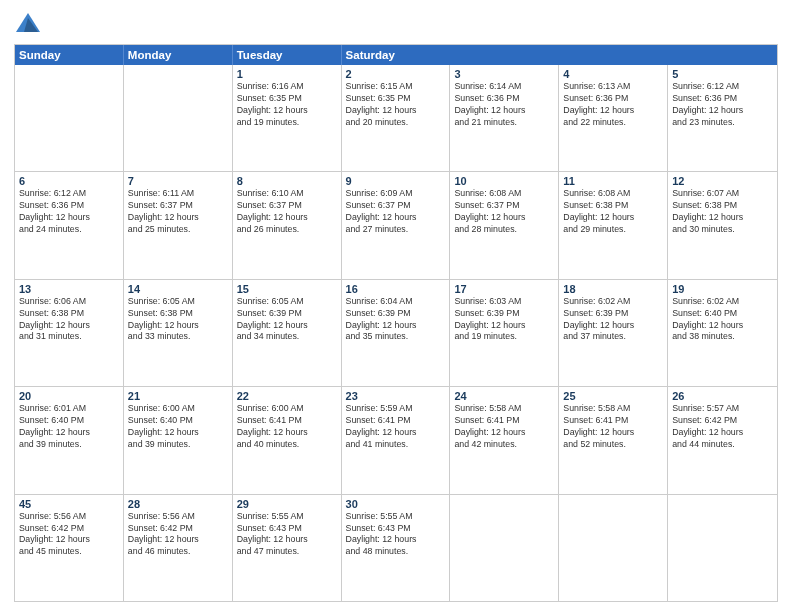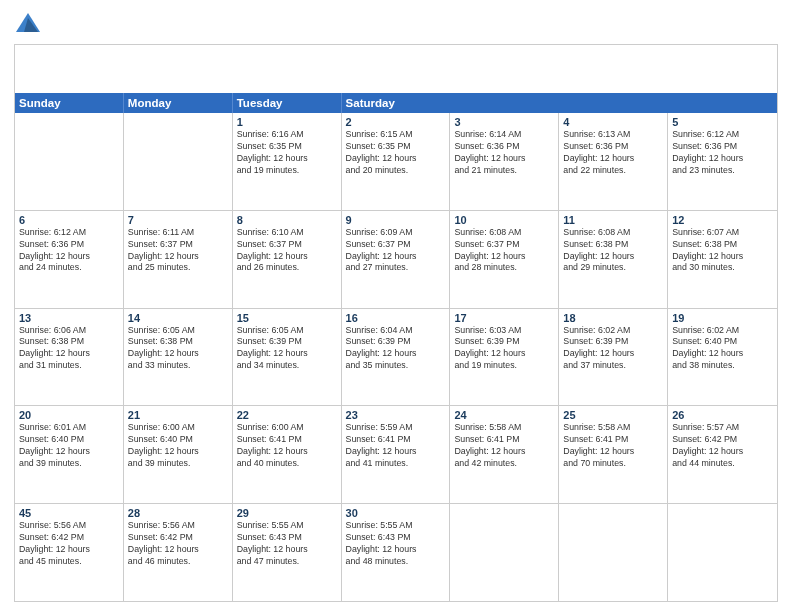--- a/index.html
+++ b/index.html
@@ -63,21 +63,20 @@
     .calendar {
       flex: 1;
       display: flex;
       flex-direction: column;
       border: 1px solid #ccc;
     }
     .cal-header {
       display: grid;
       grid-template-columns: repeat(7, 1fr);
       background: #2d6bbf;
-      margin-top: 48px;
     }
     .cal-header-cell {
       color: #fff;
       font-size: 11.5px;
       font-weight: bold;
       padding: 4px 4px;
       text-align: left;
       border-right: 1px solid #5588d0;
     }
     .cal-header-cell:last-child { border-right: none; }
@@ -320,21 +319,21 @@
             <span class="cell-line">Sunrise: 5:58 AM</span>
             <span class="cell-line">Sunset: 6:41 PM</span>
             <span class="cell-line">Daylight: 12 hours</span>
             <span class="cell-line">and 42 minutes.</span>
           </div>
           <div class="cal-cell">
             <span class="day-num">25</span>
             <span class="cell-line">Sunrise: 5:58 AM</span>
             <span class="cell-line">Sunset: 6:41 PM</span>
             <span class="cell-line">Daylight: 12 hours</span>
-            <span class="cell-line">and 70 minutes.</span>
+            <span class="cell-line">and 52 minutes.</span>
           </div>
           <div class="cal-cell">
             <span class="day-num">26</span>
             <span class="cell-line">Sunrise: 5:57 AM</span>
             <span class="cell-line">Sunset: 6:42 PM</span>
             <span class="cell-line">Daylight: 12 hours</span>
             <span class="cell-line">and 44 minutes.</span>
           </div>
         </div>
         <div class="cal-row">

